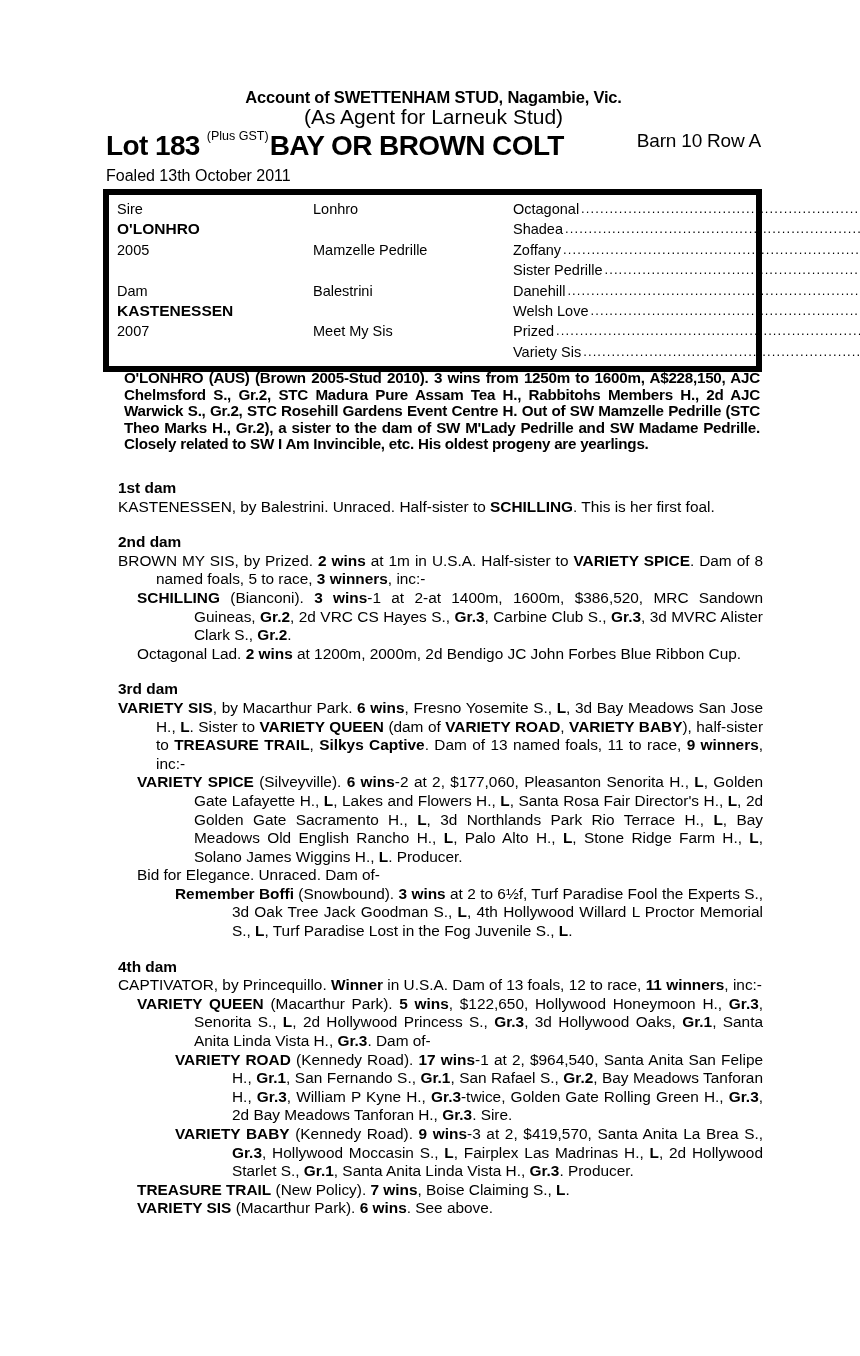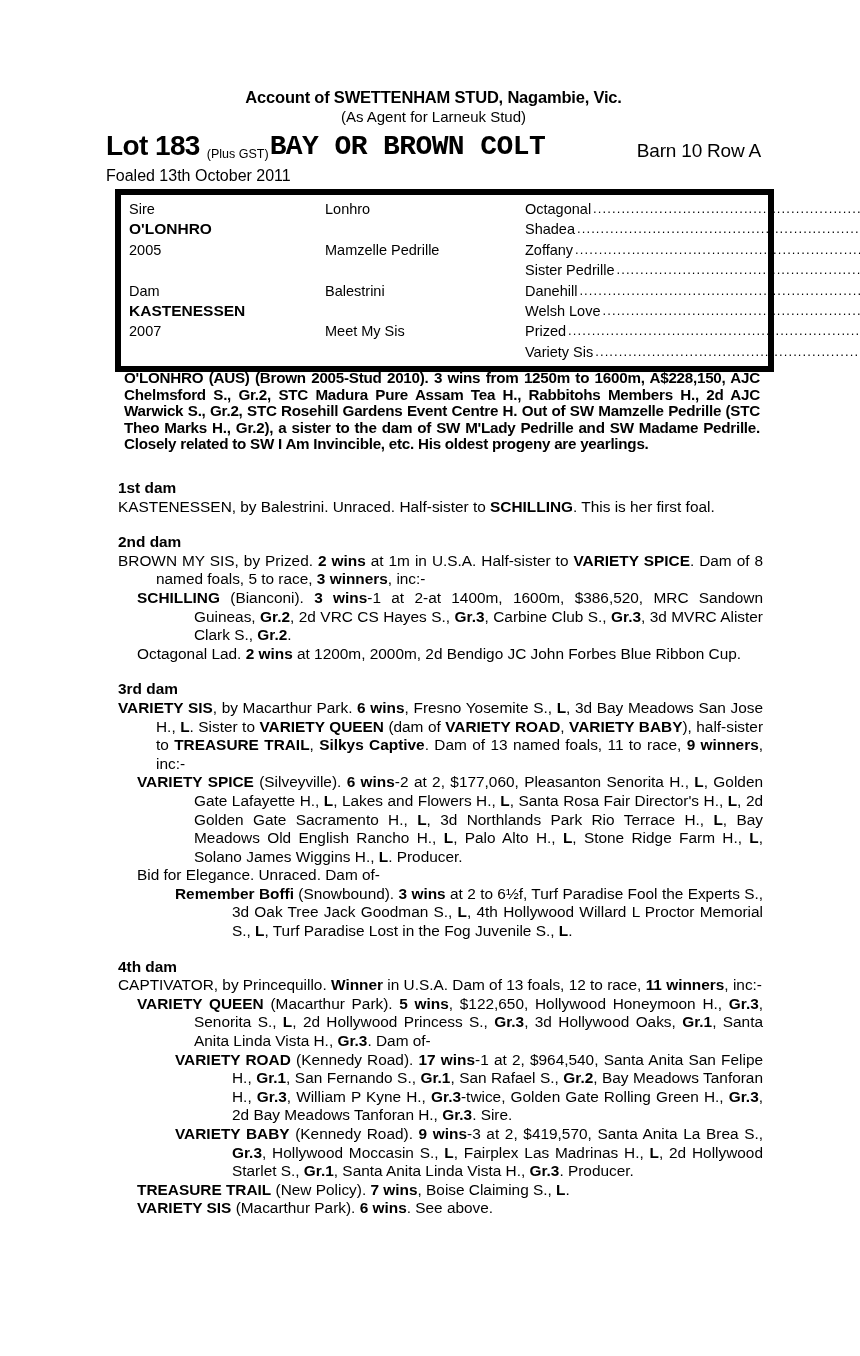--- a/index.html
+++ b/index.html
@@ -32,47 +32,46 @@
   .account-line {
     text-align: center;
     font-weight: bold;
     font-size: 16.5px;
     letter-spacing: -0.2px;
     line-height: 19px;
     white-space: nowrap;
   }
   .agent-line {
     text-align: center;
-    font-size: 15px;
+    font-size: 21px;
     line-height: 18px;
     margin-top: 1px;
   }
   .lot-row {
     display: flex;
-    align-items: flex-end;
+    align-items: flex-start;
     margin-top: 4px;
     white-space: nowrap;
   }
   .lot-no {
     font-weight: bold;
     font-size: 28px;
     letter-spacing: -0.6px;
   }
   .gst {
     font-size: 12.5px;
     padding-left: 7px;
     padding-right: 1px;
     position: relative;
     top: -1px;
   }
   .colt-title {
     font-weight: bold;
     font-size: 28px;
     letter-spacing: -0.6px;
-    font-family: Liberation Mono, monospace;
   }
   .barn {
     font-weight: normal;
     font-size: 19px;
     margin-left: auto;
     letter-spacing: -0.2px;
   }
   .foaled-row {
     display: flex;
     margin-top: 5px;
@@ -107,21 +106,21 @@
     margin-bottom: -9px;
   }
   .brand-stack .brand-bot {
     font-size: 16px;
     line-height: 16px;
   }
 
   
   .ped-table {
     position: absolute;
-    left: 118px;
+    left: 106px;
     top: 192px;
     width: 653px;
     border: 1px solid #000;
     box-shadow: 0 0 0 1px #000;
     outline: 2px solid #000;
     outline-offset: 1px;
     background: #fff;
     box-sizing: border-box;
   }
   .ped-inner {

